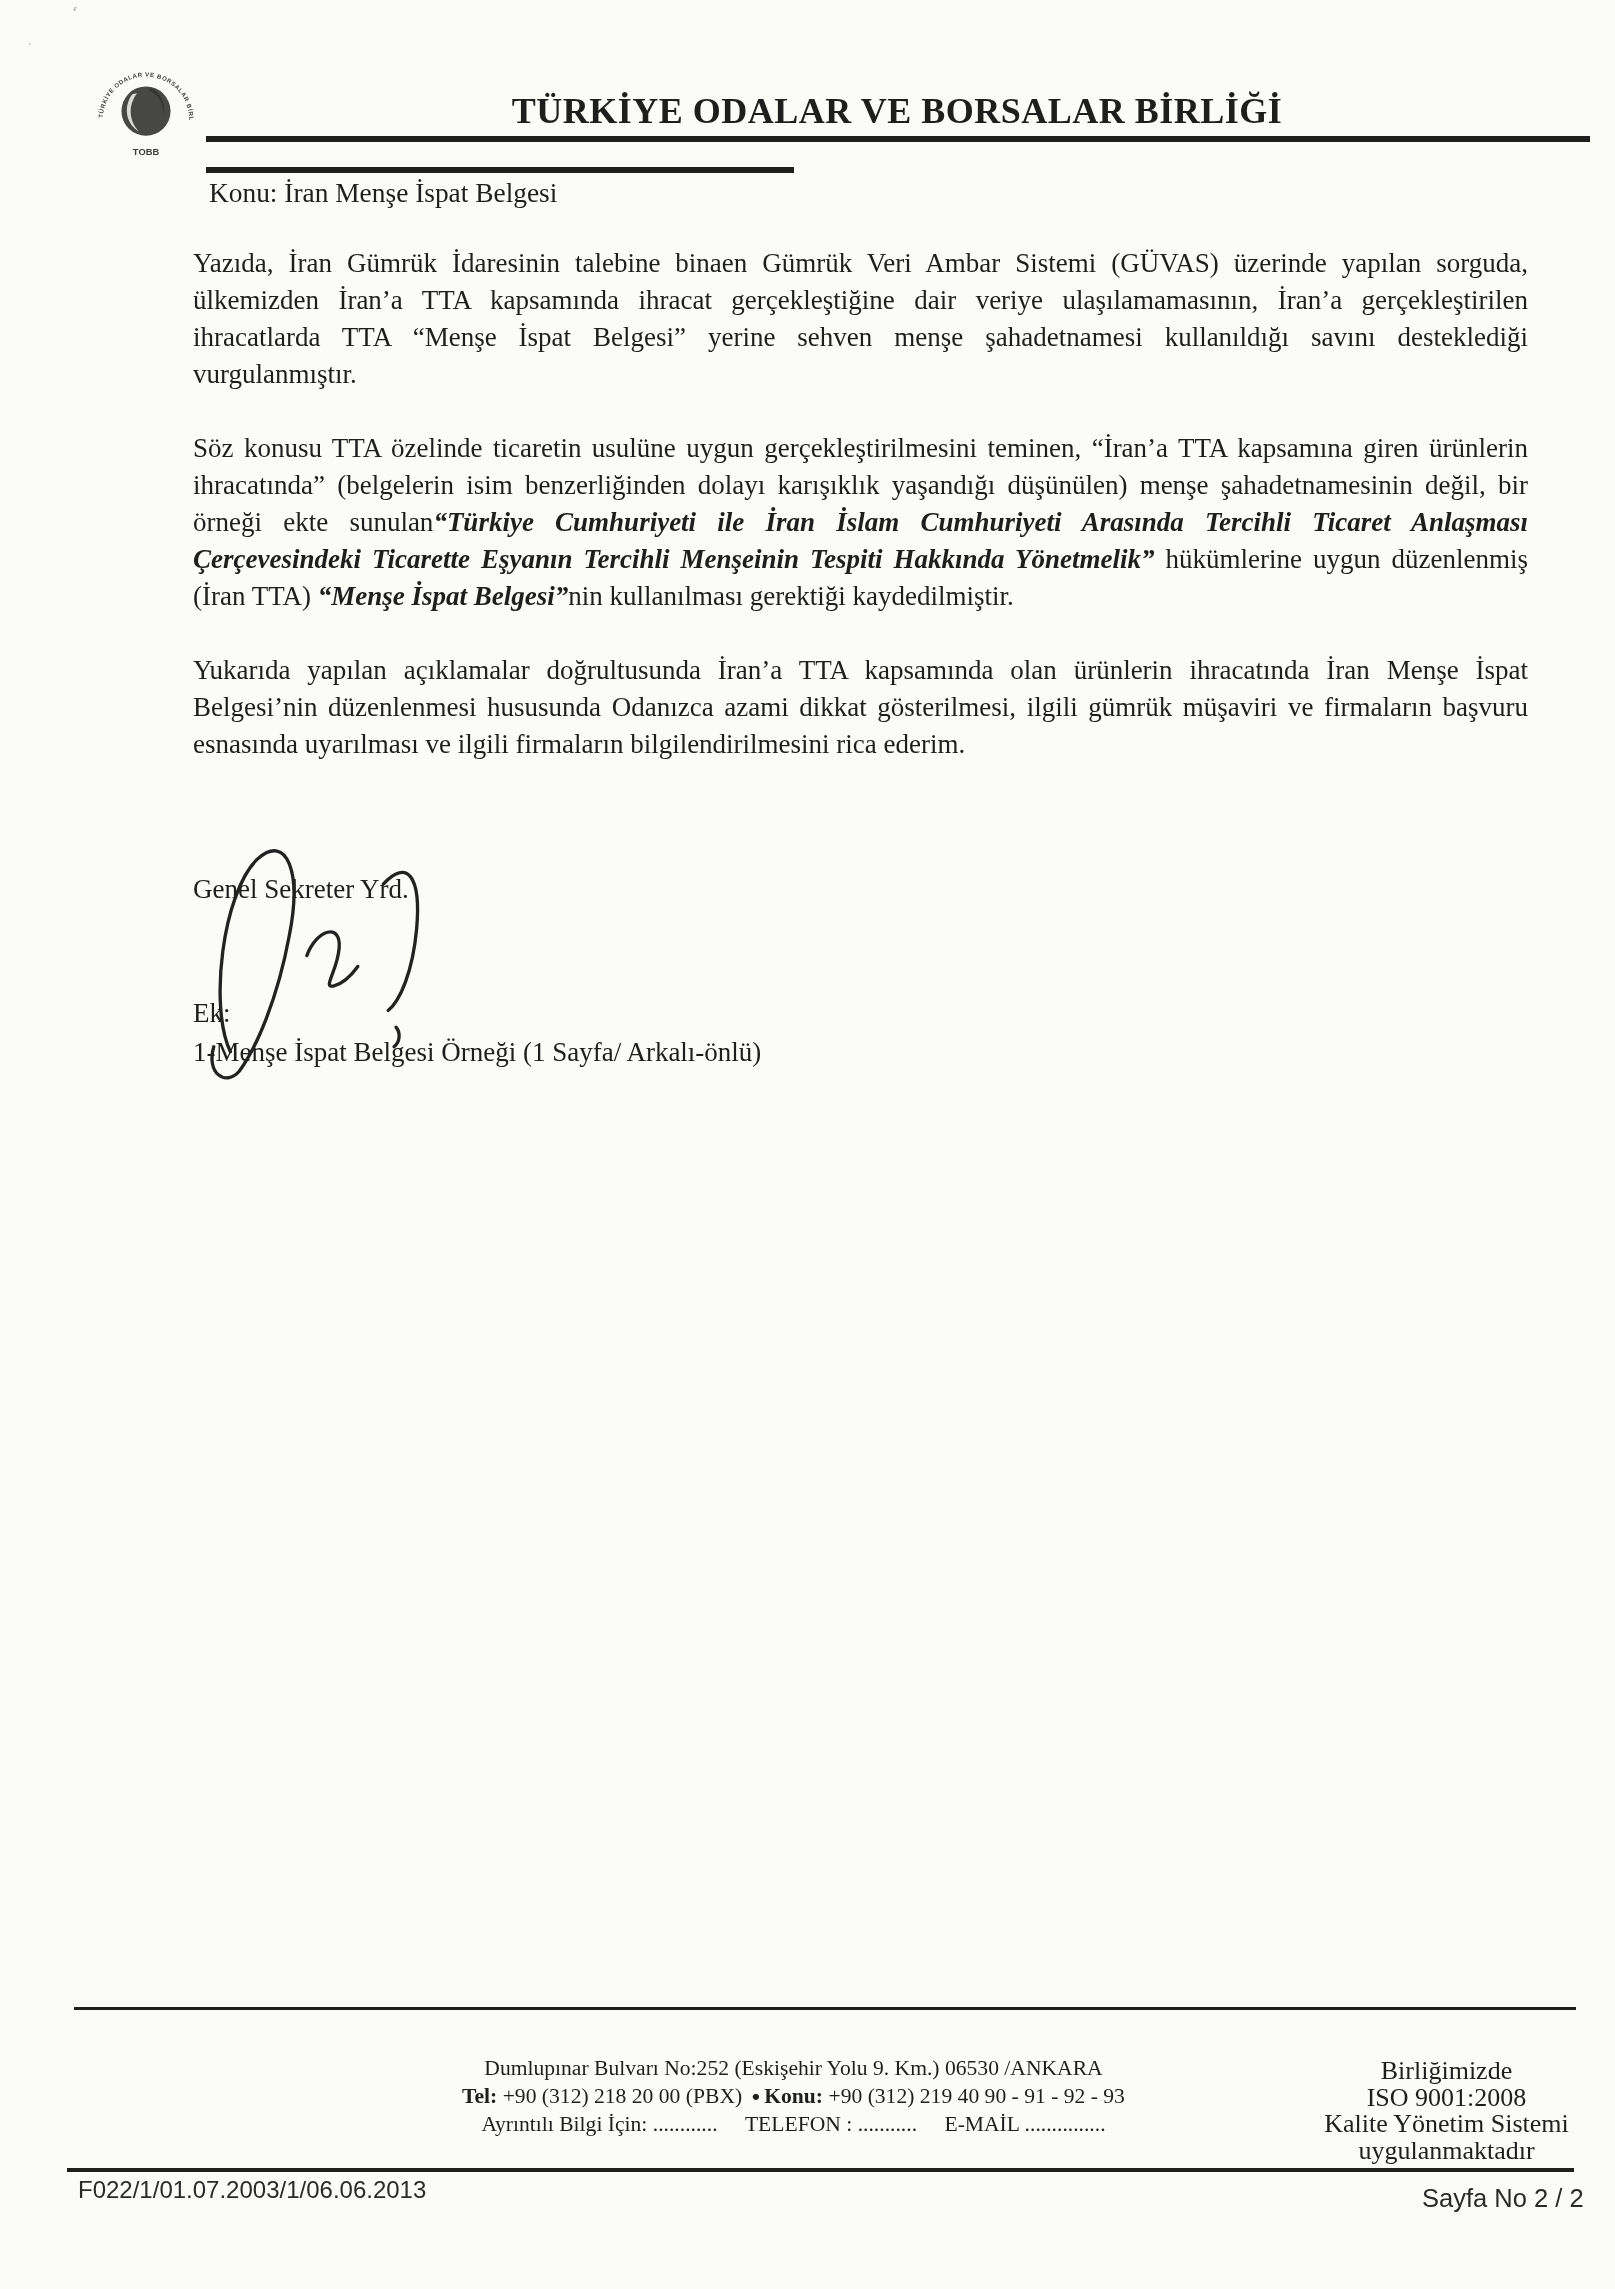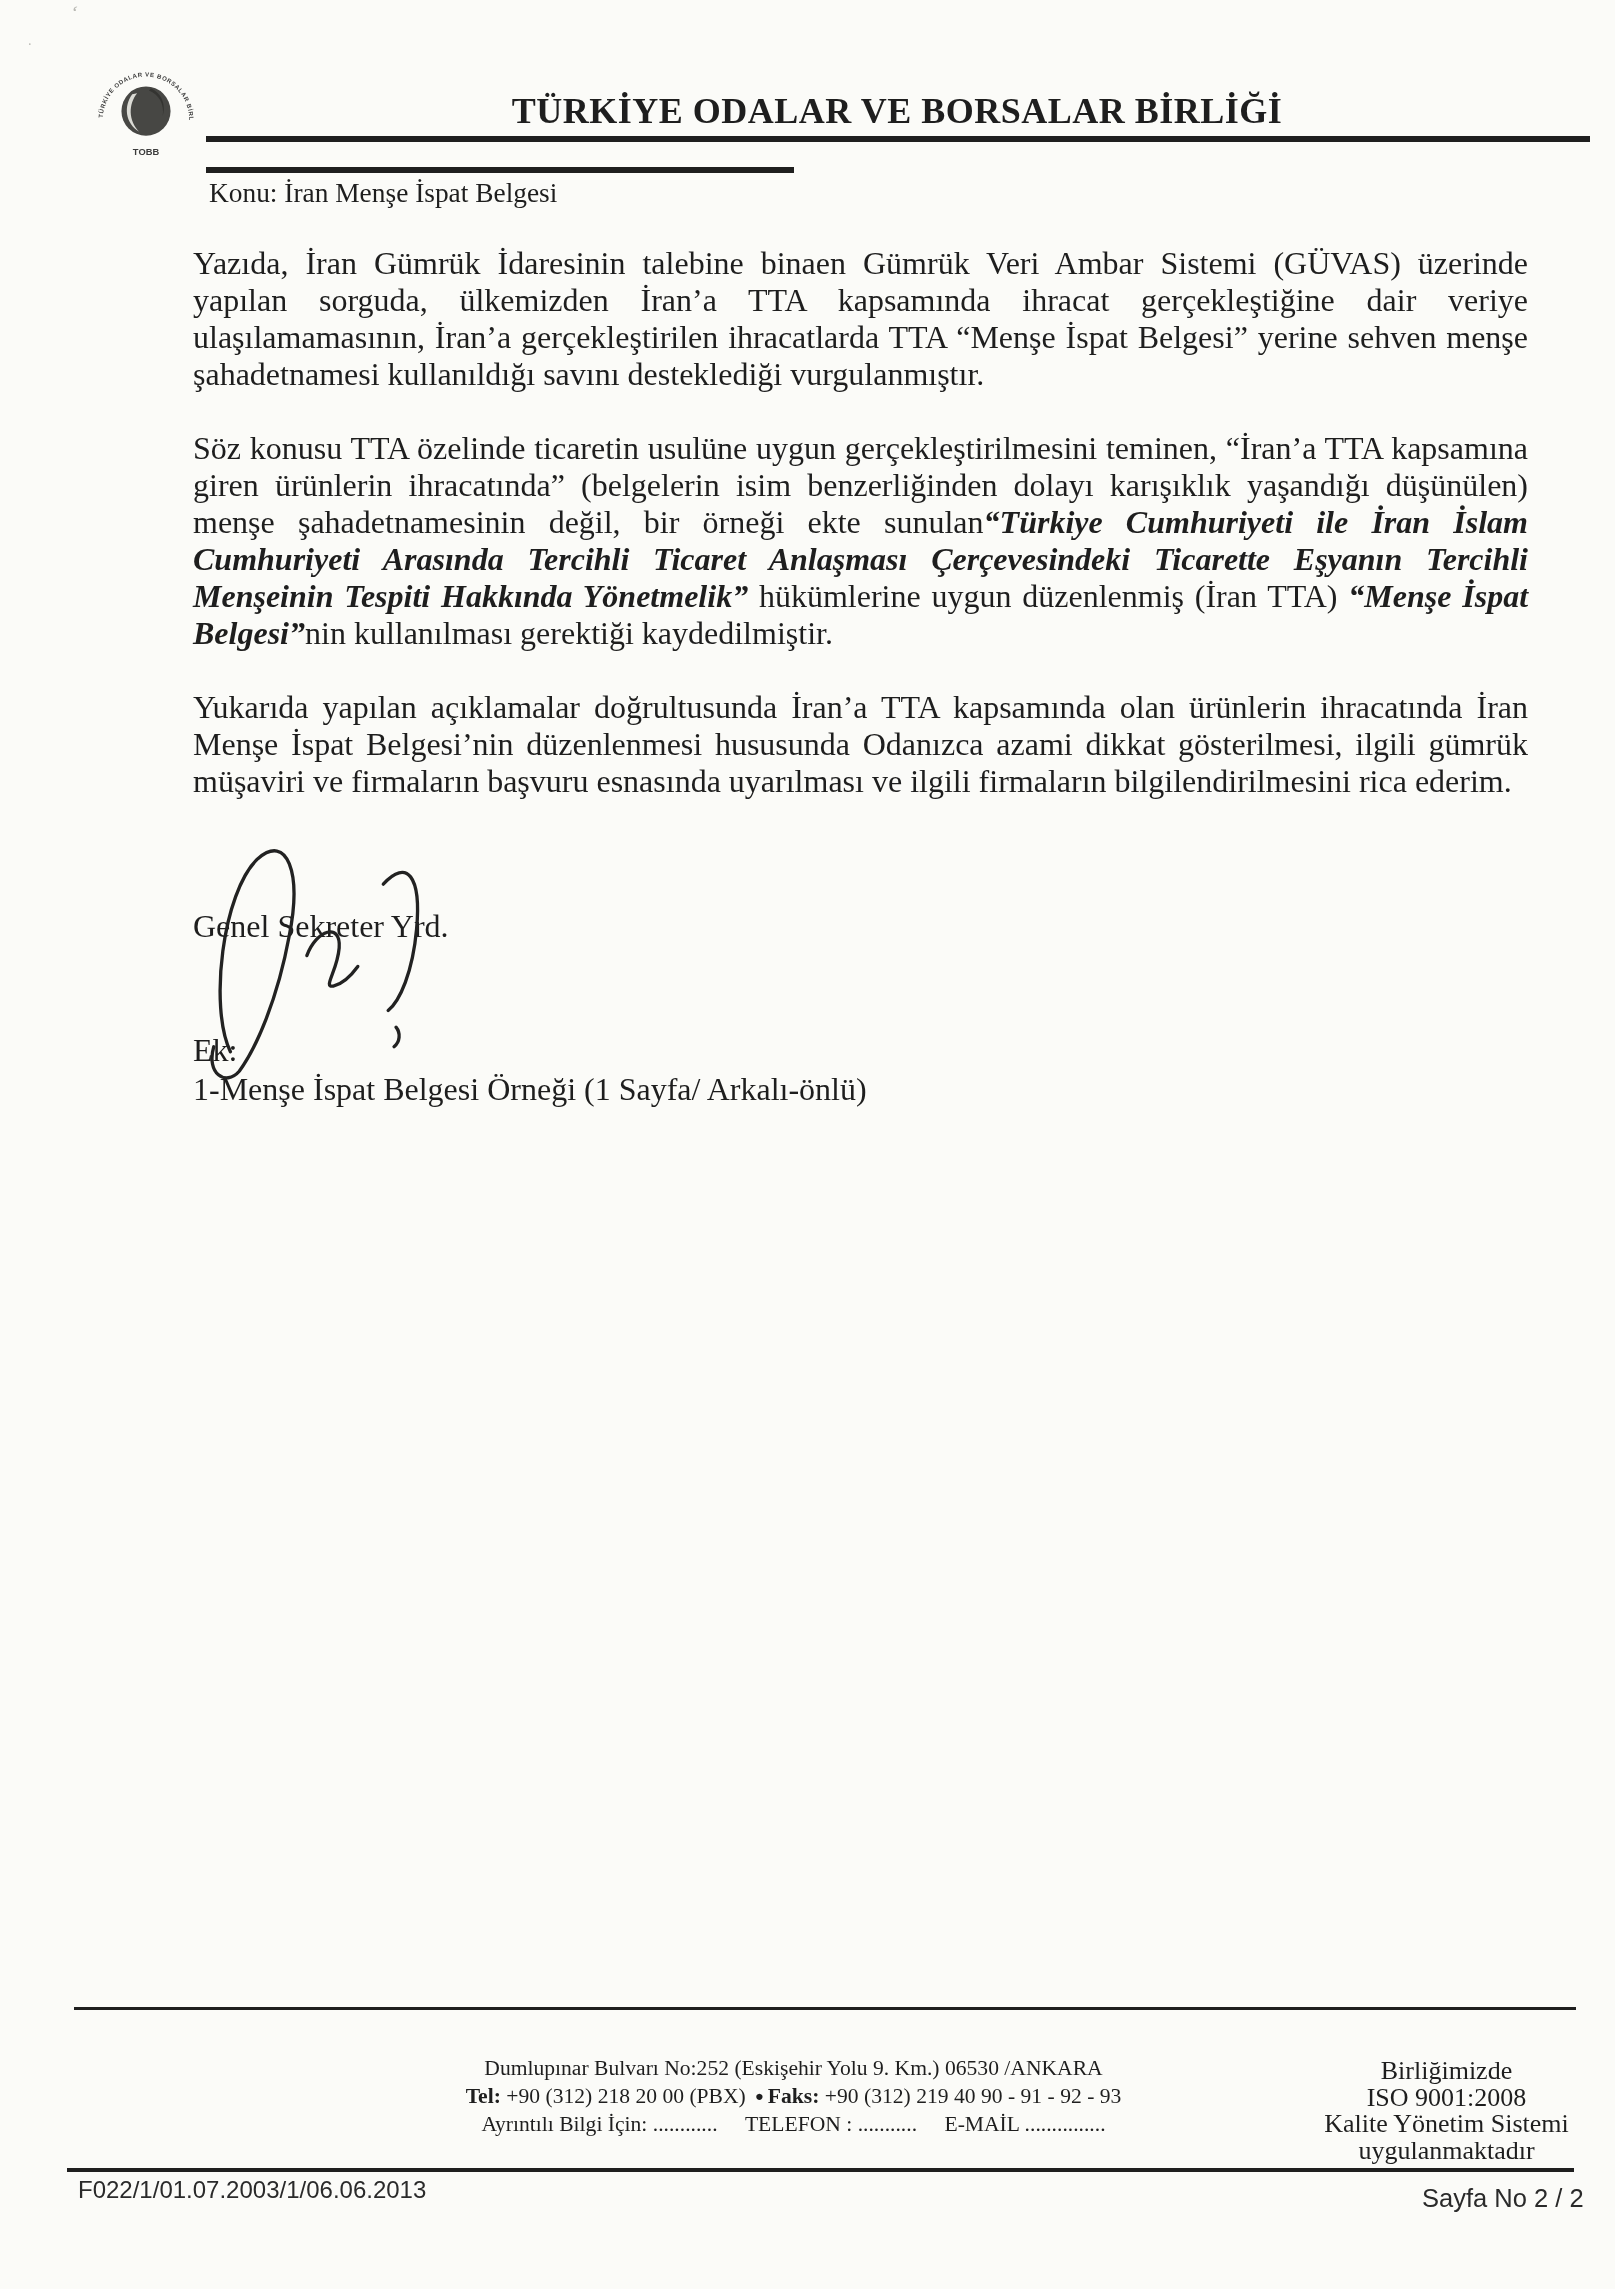--- a/index.html
+++ b/index.html
@@ -21,21 +21,21 @@
     text-align: center; font-size: 36px; font-weight: bold; letter-spacing: 0.5px;
     white-space: nowrap;
   }
   .line-title  { left: 206px; width: 1384px; top: 136px; height: 5.9px; }
   .line-konu   { left: 206px; width: 588px;  top: 167px; height: 5.9px; }
   .konu { position: absolute; left: 209px; top: 178px; font-size: 27.4px; }
 
   
   .content {
     position: absolute; left: 193px; top: 245px; width: 1335px;
-    font-size: 32px; line-height: 37px; text-align: justify;
+    font-size: 27px; line-height: 37px; text-align: justify;
   }
   .content p { margin: 0 0 37px 0; }
   .bi { font-weight: bold; font-style: italic; }
   .closing { margin: 7.8px 0 0 0 !important; }
   .name-block { margin-top: 108px; text-align: left; }
   .name-block div { line-height: 37px; }
   .ek-block { margin-top: 86px; text-align: left; }
   .ek-block div { line-height: 39px; }
 
   .sig { position: absolute; left: 201px; top: 841px; width: 245px; height: 243px; }
@@ -119,21 +119,21 @@
       <path d="M 108,117 C 118,90 143,83 141,109 C 139,133 124,150 135,148 C 144,146 152,139 160,128"></path>
       <path d="M 186,44 C 210,18 225,35 220,90 C 216,134 203,163 191,173"></path>
       <path d="M 199,190 C 204,196 203,205 197,210"></path>
     </g>
   </svg>
 
   <div class="hline line-footer-top"></div>
 
   <div class="footer-center">
     <div>Dumlupınar Bulvarı No:252 (Eskişehir Yolu 9. Km.) 06530 /ANKARA</div>
-    <div><b>Tel:</b><span> +90 (312)  218 20 00 (PBX) </span><span class="bullet">●</span><b>Faks:</b><span> +90 (312) 219 40 90 - 91 - 92 - 93</span></div>
+    <div><b>Tel:</b><span> +90 (312)  218 20 00 (PBX) </span><span class="bullet">●</span><b>Konu:</b><span> +90 (312) 219 40 90 - 91 - 92 - 93</span></div>
     <div class="info-line"><span>Ayrıntılı Bilgi İçin: ............</span><span>TELEFON : ...........</span><span>E-MAİL ...............</span></div>
   </div>
 
   <div class="footer-right">
     <div>Birliğimizde</div>
     <div>ISO 9001:2008</div>
     <div>Kalite Yönetim Sistemi</div>
     <div>uygulanmaktadır</div>
   </div>
 

